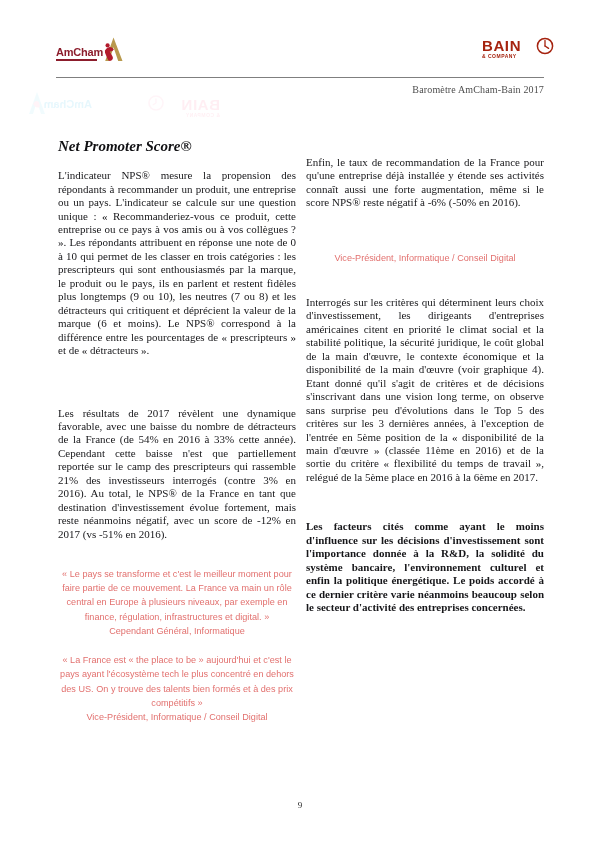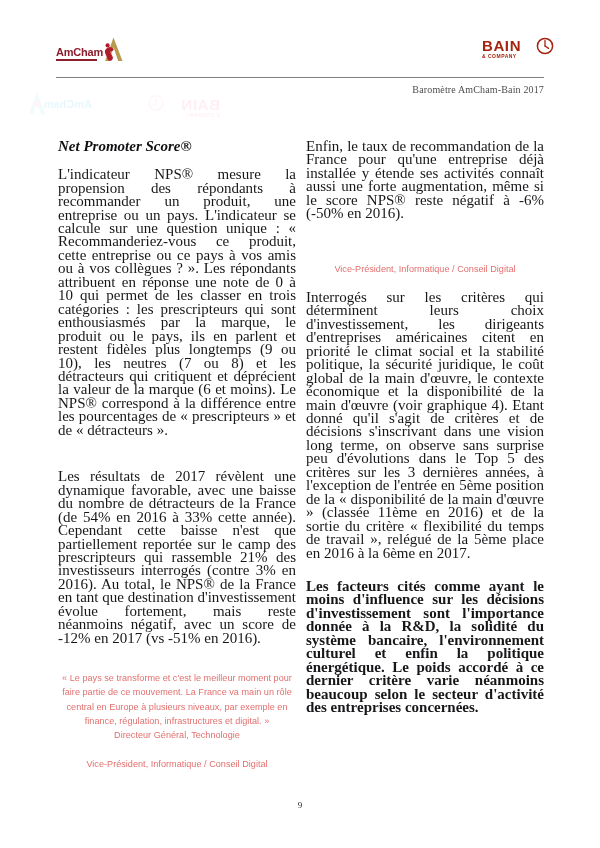--- a/index.html
+++ b/index.html
@@ -171,23 +171,23 @@
   
   .col {
     position: absolute;
     top: 140px;
     width: 238px;
   }
   .col-left  { left: 58px; }
   .col-right { left: 306px; }
 
   p.body {
-    margin: 0 0 11px 0;
-    font-family: "Liberation Serif", serif;
-    font-size: 15px;
+    margin: 16px 0 11px 0;
+    font-family: "Liberation Serif", serif;
+    font-size: 11px;
     line-height: 13.45px;
     text-align: justify;
     text-justify: inter-word;
     color: #17171a;
     hyphens: none;
   }
   p.body:last-child { margin-bottom: 0; font-weight: bold; }
 
   h3.subhead {
     margin: 0 0 15px 0;
@@ -292,35 +292,36 @@
   <div class="running-head">Baromètre AmCham-Bain 2017</div>
 
   <div class="col col-left">
     <h3 class="subhead">Net Promoter Score®</h3>
     <p class="body">L'indicateur NPS® mesure la propension des répondants à recommander un produit, une entreprise ou un pays. L'indicateur se calcule sur une question unique : « Recommanderiez-vous ce produit, cette entreprise ou ce pays à vos amis ou à vos collègues ? ». Les répondants attribuent en réponse une note de 0 à 10 qui permet de les classer en trois catégories : les prescripteurs qui sont enthousiasmés par la marque, le produit ou le pays, ils en parlent et restent fidèles plus longtemps (9 ou 10), les neutres (7 ou 8) et les détracteurs qui critiquent et déprécient la valeur de la marque (6 et moins). Le NPS® correspond à la différence entre les pourcentages de « prescripteurs » et de « détracteurs ».</p>
     <div class="spacer-lg"></div>
     <p class="body">Les résultats de 2017 révèlent une dynamique favorable, avec une baisse du nombre de détracteurs de la France (de 54% en 2016 à 33% cette année). Cependant cette baisse n'est que partiellement reportée sur le camp des prescripteurs qui rassemble 21% des investisseurs interrogés (contre 3% en 2016). Au total, le NPS® de la France en tant que destination d'investissement évolue fortement, mais reste néanmoins négatif, avec un score de -12% en 2017 (vs -51% en 2016).</p>
     <div class="spacer-md"></div>
     <blockquote class="pullquote">
       <span>« Le pays se transforme et c'est le meilleur moment pour faire partie de ce mouvement. La France va main un rôle central en Europe à plusieurs niveaux, par exemple en finance, régulation, infrastructures et digital. »</span>
-      <span class="attrib">Directeur Général, Technologie</span>
+      <span class="attrib">Cependant Général, Informatique</span>
     </blockquote>
+    <div class="spacer-md"></div>
+    <blockquote class="pullquote">
+      <span>« La France est « the place to be » aujourd'hui et c'est le pays ayant l'écosystème tech le plus concentré en dehors des US. On y trouve des talents bien formés et à des prix compétitifs »</span>
+      <span class="attrib">Vice-Président, Informatique / Conseil Digital</span>
+    </blockquote>
+  </div>
+
+  <div class="col col-right">
+    <p class="body">Enfin, le taux de recommandation de la France pour qu'une entreprise déjà installée y étende ses activités connaît aussi une forte augmentation, même si le score NPS® reste négatif à -6% (-50% en 2016).</p>
+    <div class="spacer-md"></div>
     <div class="spacer-md"></div>
     <blockquote class="pullquote">
       <span class="attrib">Vice-Président, Informatique / Conseil Digital</span>
     </blockquote>
-  </div>
-
-  <div class="col col-right">
-    <p class="body">Enfin, le taux de recommandation de la France pour qu'une entreprise déjà installée y étende ses activités connaît aussi une forte augmentation, même si le score NPS® reste négatif à -6% (-50% en 2016).</p>
-    <div class="spacer-md"></div>
-    <div class="spacer-md"></div>
-    <blockquote class="pullquote">
-      <span class="attrib">Vice-Président, Informatique / Conseil Digital</span>
-    </blockquote>
     <div class="spacer-md"></div>
     <p class="body">Interrogés sur les critères qui déterminent leurs choix d'investissement, les dirigeants d'entreprises américaines citent en priorité le climat social et la stabilité politique, la sécurité juridique, le coût global de la main d'œuvre, le contexte économique et la disponibilité de la main d'œuvre (voir graphique 4). Etant donné qu'il s'agit de critères et de décisions s'inscrivant dans une vision long terme, on observe sans surprise peu d'évolutions dans le Top 5 des critères sur les 3 dernières années, à l'exception de l'entrée en 5ème position de la « disponibilité de la main d'œuvre » (classée 11ème en 2016) et de la sortie du critère « flexibilité du temps de travail », relégué de la 5ème place en 2016 à la 6ème en 2017.</p>
     <div class="spacer-sm"></div>
     <p class="body">Les facteurs cités comme ayant le moins d'influence sur les décisions d'investissement sont l'importance donnée à la R&amp;D, la solidité du système bancaire, l'environnement culturel et enfin la politique énergétique. Le poids accordé à ce dernier critère varie néanmoins beaucoup selon le secteur d'activité des entreprises concernées.</p>
   </div>
 
   <div class="page-number">9</div>
 
 </div>
 

